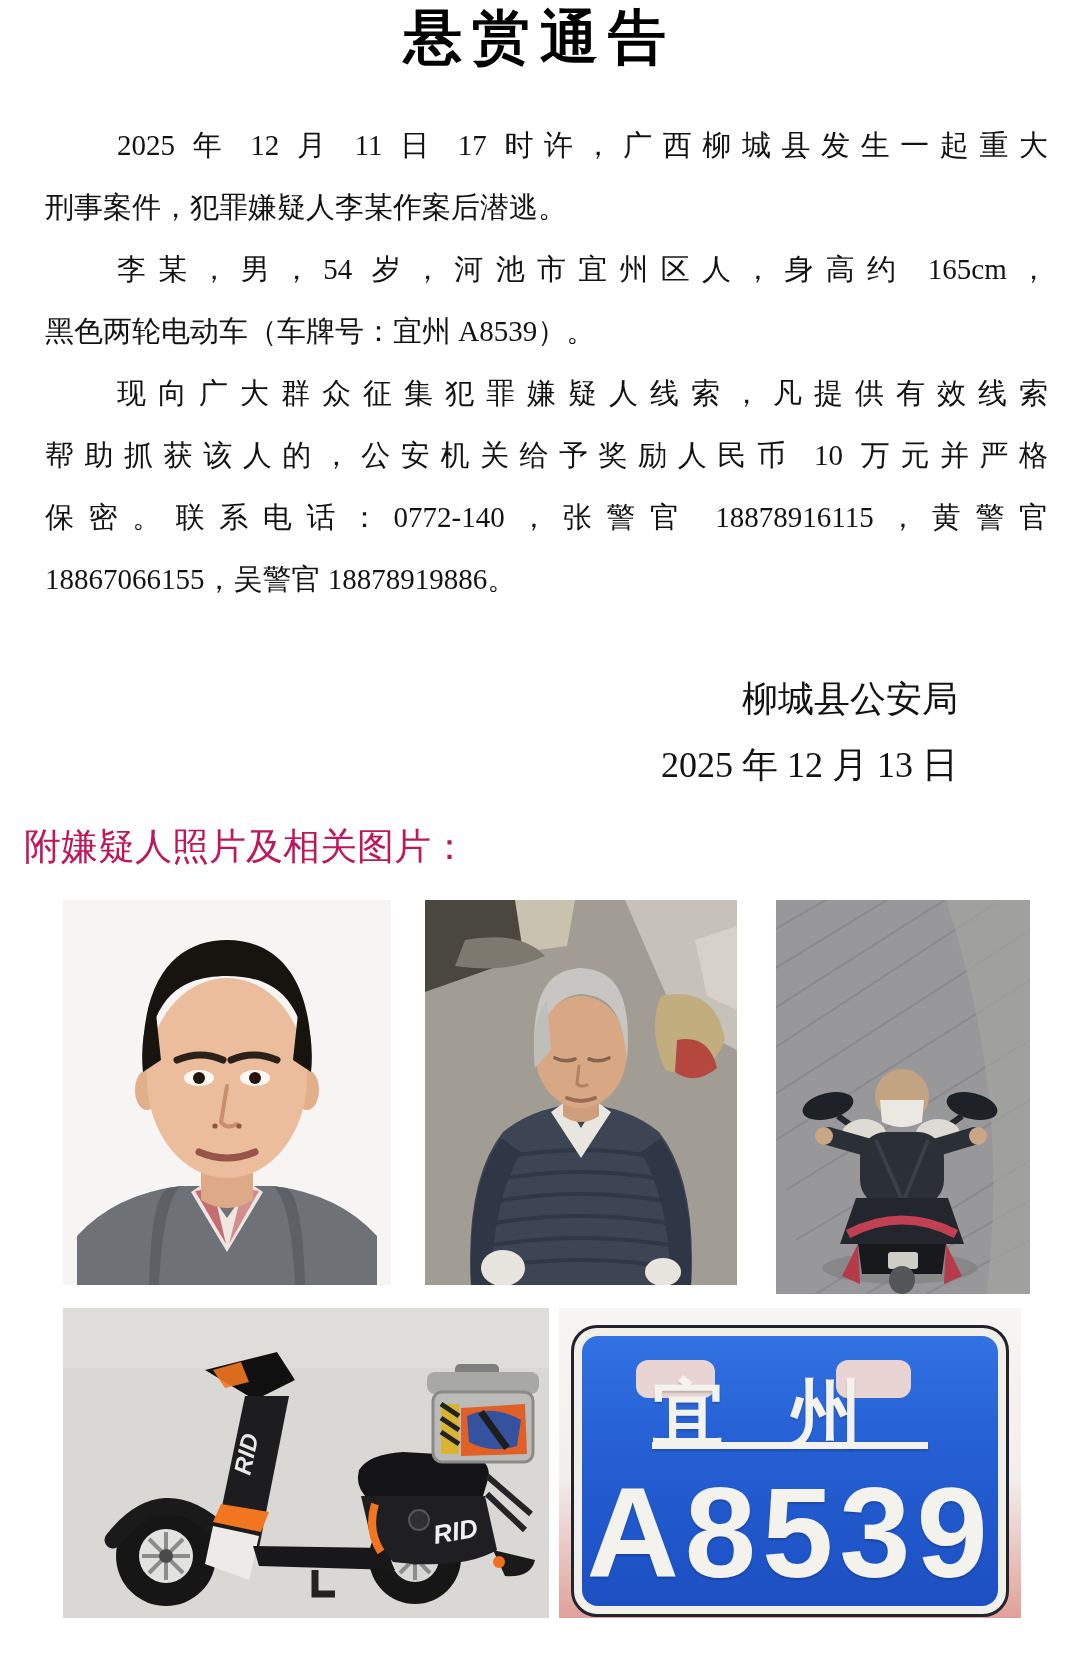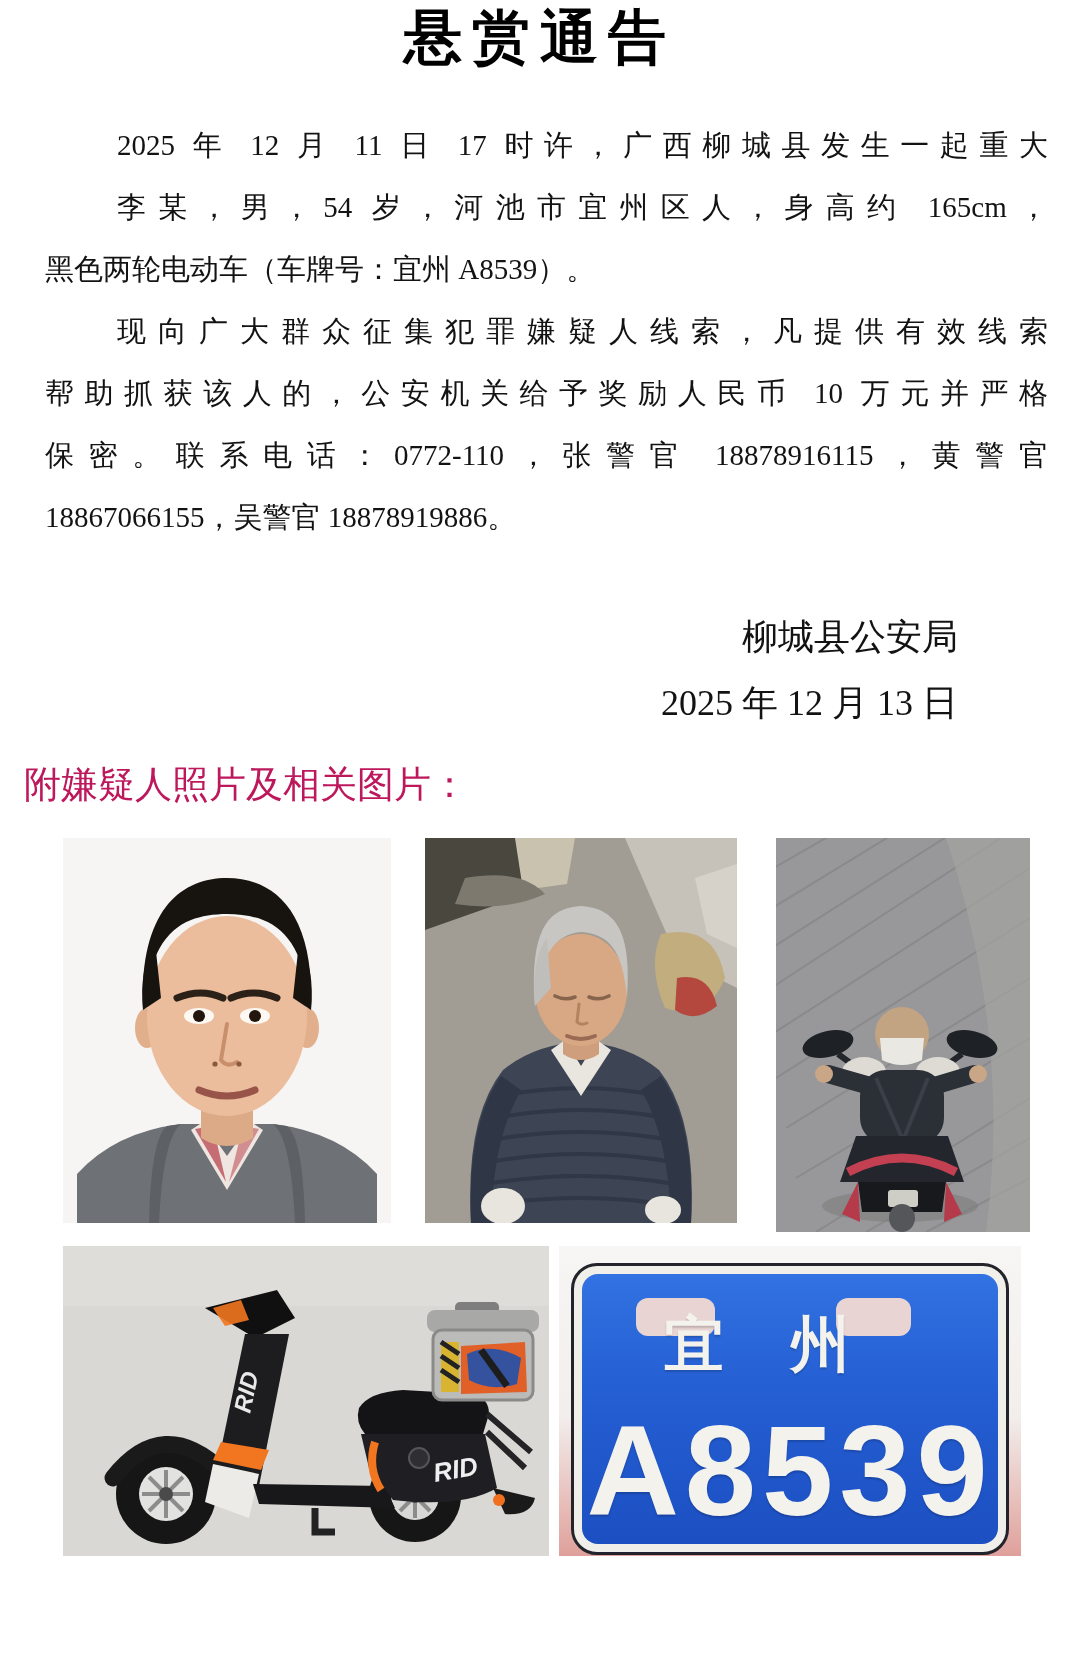--- a/index.html
+++ b/index.html
@@ -83,46 +83,47 @@
     background: linear-gradient(180deg, #3272e2 0%, #2560d4 40%, #1c4fc2 100%);
     overflow: hidden;
   }
   .bolt { position: absolute; top: 9%; height: 14%; background: #f0d8d2; border-radius: 12px; opacity: .96; }
   .bolt.left  { left: 13%;  width: 19%; }
   .bolt.right { left: 61%;  width: 18%; }
   .plate-region {
     position: absolute; top: 14%; left: 0; width: 100%;
     display: flex; justify-content: center; gap: 66px;
     font-family: "Liberation Sans", "DejaVu Sans", sans-serif;
-    font-weight: 900; font-size: 60px; line-height: 1.1;
-    color: #f4f2ec; text-shadow: 0 2px 2px rgba(0,0,0,.18);
+    font-weight: 900; font-size: 72px; line-height: 1.1;
+    color: #f4f2ec; text-shadow: 0 2px 2px rgba(0,0,0,.18); text-decoration: underline;
   }
   .plate-number {
     position: absolute; bottom: 2%; left: 0; width: 100%;
     text-align: center;
     font-family: "Liberation Sans", "DejaVu Sans", sans-serif;
     font-weight: 900; font-size: 128px; line-height: 1.05;
     letter-spacing: 6px;
     color: #f4f2ec; text-shadow: 0 2px 2px rgba(0,0,0,.18);
   }
 </style>
 </head>
 <body>
 
 <div class="page">
 
   <div class="title">悬赏通告</div>
 
   <div class="notice-body">
     <div class="line indent">2025 年 12 月 11 日 17 时许，广西柳城县发生一起重大</div>
+    <div class="line last">刑事案件，犯罪嫌疑人李某作案后潜逃。</div>
     <div class="line indent">李某，男，54 岁，河池市宜州区人，身高约 165cm，</div>
     <div class="line last">黑色两轮电动车（车牌号：宜州 A8539）。</div>
     <div class="line indent">现向广大群众征集犯罪嫌疑人线索，凡提供有效线索</div>
     <div class="line">帮助抓获该人的，公安机关给予奖励人民币 10 万元并严格</div>
-    <div class="line">保密。联系电话：0772-110，张警官 18878916115，黄警官</div>
+    <div class="line">保密。联系电话：0772-140，张警官 18878916115，黄警官</div>
     <div class="line last">18867066155，吴警官 18878919886。</div>
   </div>
 
   <div class="sign-block">
     <div class="sign-line">柳城县公安局</div>
     <div class="sign-line">2025 年 12 月 13 日</div>
   </div>
 
   <div class="attach-caption">附嫌疑人照片及相关图片：</div>
 

